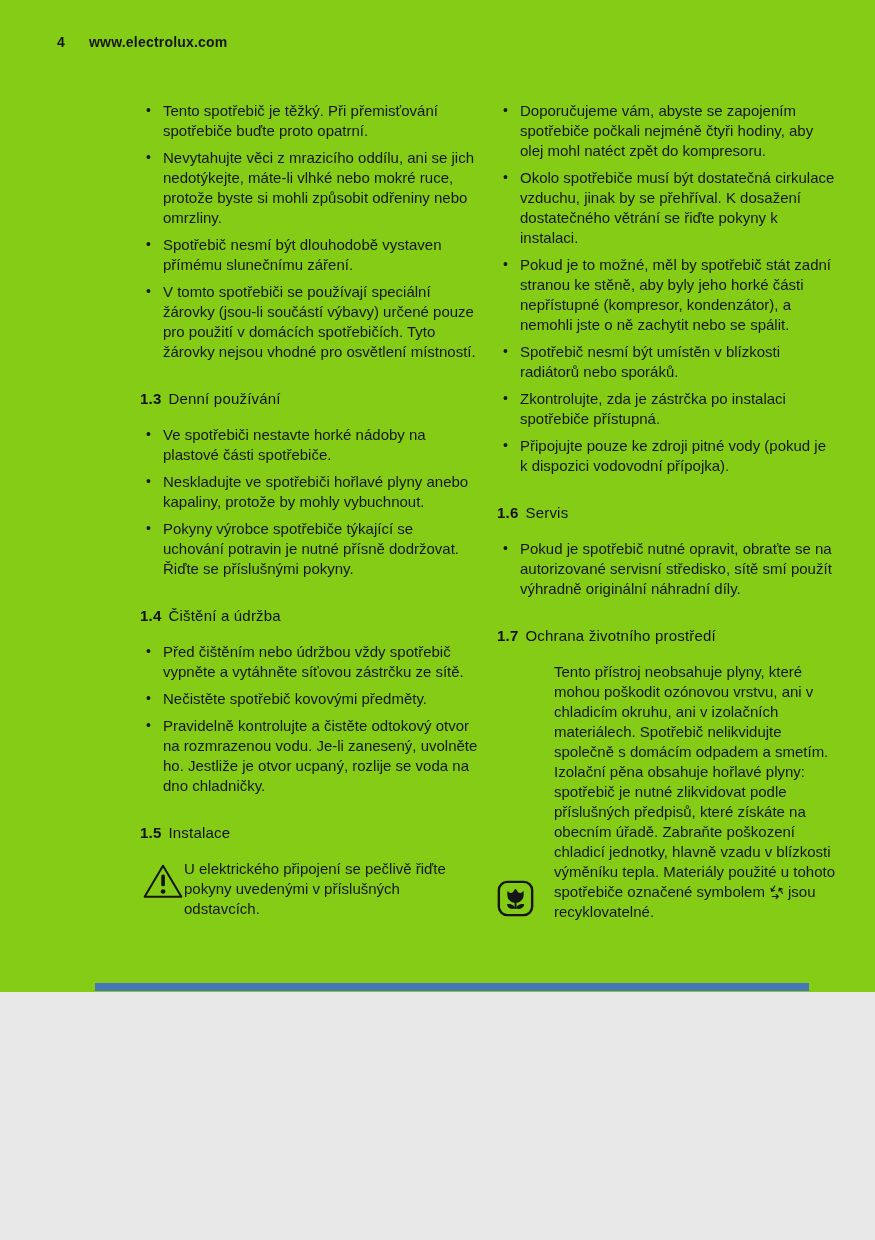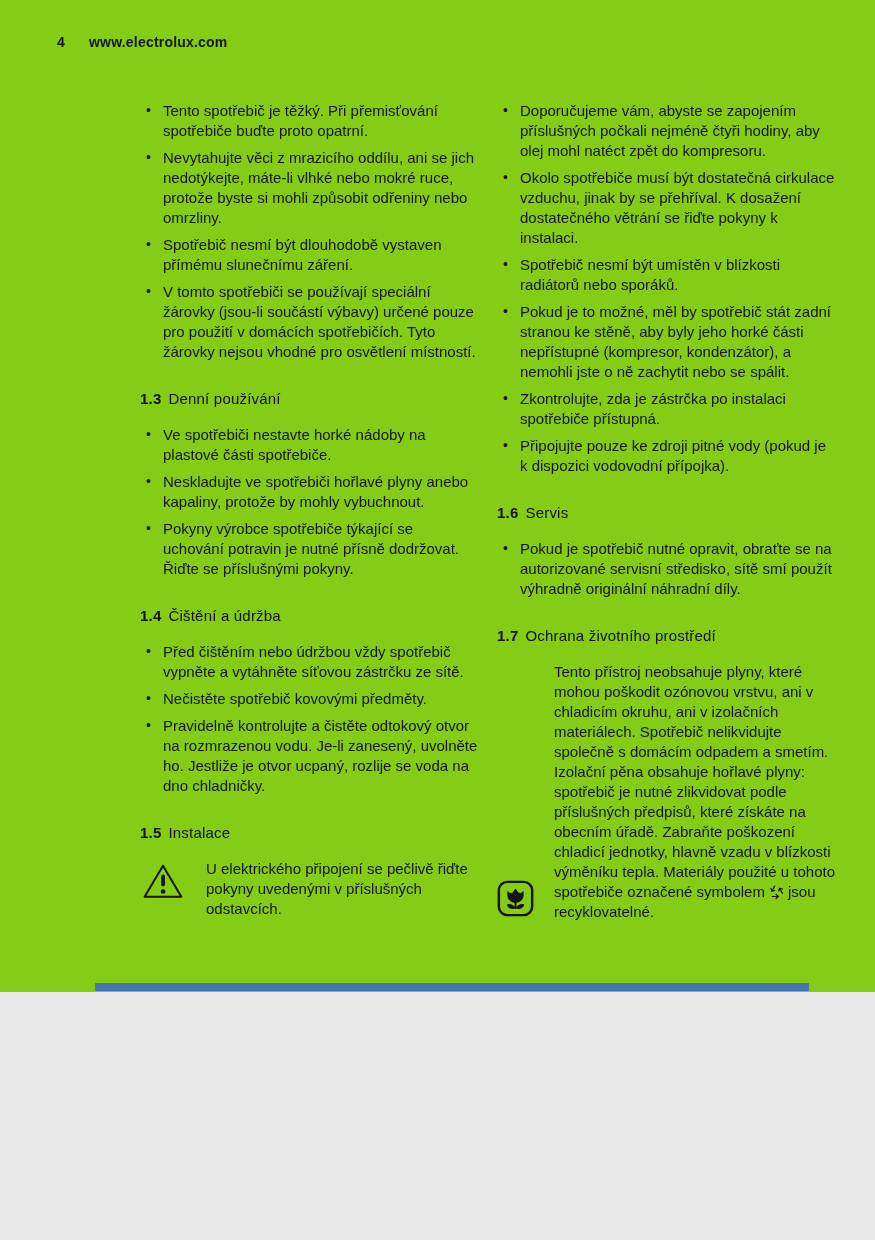--- a/index.html
+++ b/index.html
@@ -12,21 +12,21 @@
   .header{position:absolute;top:34px;left:57px;font-size:14px;font-weight:bold;letter-spacing:.2px;}
   .header .pnum{display:inline-block;margin-right:24px;}
   .col{position:absolute;top:53px;font-size:15px;line-height:20px;margin-top:48px;}
   .col-left{left:140px;width:338px;}
   .col-right{left:497px;width:340px;}
   ul.blist{list-style:none;margin:0 0 2px 0;padding:0;}
   ul.blist li{position:relative;padding-left:23px;margin:0 0 7px 0;}
   ul.blist li::before{content:"•";position:absolute;left:6px;top:-1px;font-size:14px;color:#161616;}
   h2.sec{font-size:15px;line-height:24px;font-weight:normal;margin:25px 0 14px 0;letter-spacing:.2px;color:#111;}
   h2.sec .num{font-weight:bold;margin-right:7px;}
-  .note{display:flex;gap:22px;margin:4px 0 20px 2px;}
+  .note{display:flex;margin:4px 0 20px 2px;}
   .note .nicon{flex:0 0 auto;padding-top:3px;}
   .note .ntext{width:266px;}
   .envrow{display:flex;gap:20px;margin-top:2px;align-items:flex-end;}
   .envrow .eicon{flex:0 0 auto;padding-top:1px;}
   .env-text{width:282px;margin:0;}
   .recycle-svg{vertical-align:-3px;margin:0 3px;}
   .accent-bar{position:absolute;left:95px;right:90px;bottom:1px;height:8px;background:#4577b6;}
 </style>
 </head>
 <body>
@@ -69,24 +69,24 @@
           <circle cx="24.1" cy="33" r="2.7" fill="#151515"></circle>
         </svg>
       </span>
       <span class="ntext">U elektrického připojení se pečlivě řiďte pokyny uvedenými v příslušných odstavcích.</span>
     </div>
 
   </div>
 
   <div class="col col-right">
     <ul class="blist">
-      <li>Doporučujeme vám, abyste se zapojením příslušných počkali nejméně čtyři hodiny, aby olej mohl natéct zpět do kompresoru.</li>
+      <li>Doporučujeme vám, abyste se zapojením spotřebiče počkali nejméně čtyři hodiny, aby olej mohl natéct zpět do kompresoru.</li>
       <li>Okolo spotřebiče musí být dostatečná cirkulace vzduchu, jinak by se přehříval. K dosažení dostatečného větrání se řiďte pokyny k instalaci.</li>
+      <li>Pokud je to možné, měl by spotřebič stát zadní stranou ke stěně, aby byly jeho horké části nepřístupné (kompresor, kondenzátor), a nemohli jste o ně zachytit nebo se spálit.</li>
       <li>Spotřebič nesmí být umístěn v blízkosti radiátorů nebo sporáků.</li>
-      <li>Pokud je to možné, měl by spotřebič stát zadní stranou ke stěně, aby byly jeho horké části nepřístupné (kompresor, kondenzátor), a nemohli jste o ně zachytit nebo se spálit.</li>
       <li>Zkontrolujte, zda je zástrčka po instalaci spotřebiče přístupná.</li>
       <li>Připojujte pouze ke zdroji pitné vody (pokud je k dispozici vodovodní přípojka).</li>
     </ul>
 
     <h2 class="sec"><span class="num">1.6</span><span>Servis</span></h2>
     <ul class="blist">
       <li>Pokud je spotřebič nutné opravit, obraťte se na autorizované servisní středisko, sítě smí použít výhradně originální náhradní díly.</li>
     </ul>
 
     <h2 class="sec"><span class="num">1.7</span><span>Ochrana životního prostředí</span></h2>

